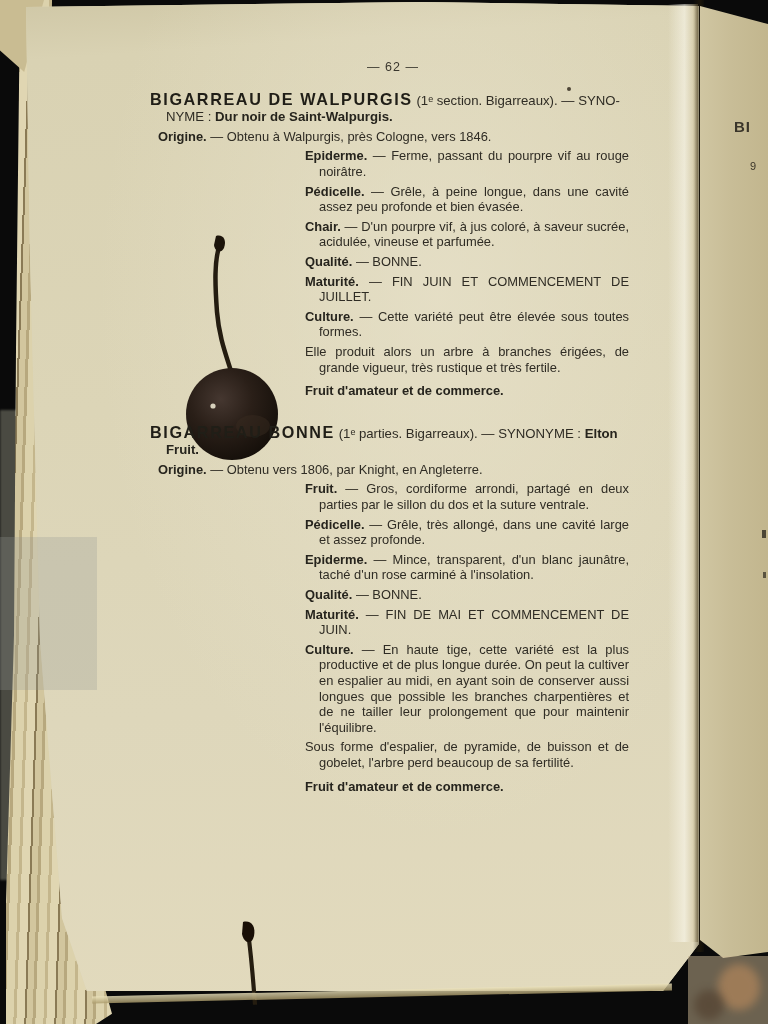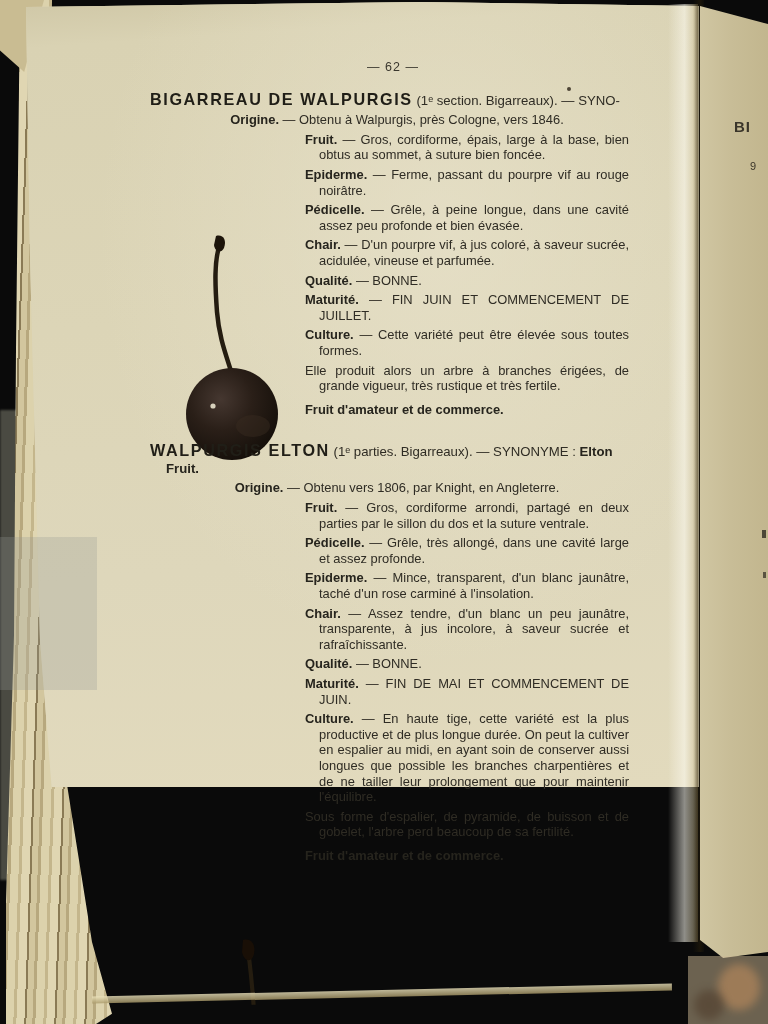--- a/index.html
+++ b/index.html
@@ -8,21 +8,21 @@
 
   
   .dark-band{position:absolute;left:0;top:410px;width:18px;height:470px;background:#4a4a42;filter:blur(1px);}
   .page-stack{position:absolute;left:0;top:0;width:118px;height:1024px;
     background:repeating-linear-gradient(92deg,#8a7a55 0 2px,#d2c69e 2px 8px,#b7a87e 8px 11px,#dcd2ac 11px 19px,#c4b68c 19px 22px,#e0d6b2 22px 30px);
     clip-path:polygon(20px 0,52px 0,50px 18%,44px 40%,52px 58%,66px 76%,92px 92%,112px 99%,96px 100%,6px 100%,6px 88%,14px 62%,16px 34%);}
   .stack-corner{position:absolute;left:0;top:0;width:44px;height:72px;background:#c9bc92;
     clip-path:polygon(0 0,100% 0,55% 100%,0 70%);}
 
   
-  .main-page{position:absolute;left:0;top:0;width:706px;height:787px;color:#2f2c24;
+  .main-page{position:absolute;left:0;top:0;width:706px;height:991px;color:#2f2c24;
     background:
       radial-gradient(ellipse at 62% 30%, rgba(232,226,203,.7) 0%, rgba(232,226,203,0) 55%),
       linear-gradient(176deg,#cfc7a6 0%,#d9d2b3 6%,#dcd5b7 40%,#ded7bb 70%,#e2dabd 100%),
       #d9d2b3;
     clip-path:polygon(26px 7px,420px 2px,699px 6px,699px 944px,663px 991px,420px 1001px,152px 1007px,96px 1018px,62px 918px,40px 640px,30px 258px);}
   .page-roll-highlight{position:absolute;left:668px;top:4px;width:30px;height:938px;
     background:linear-gradient(90deg,rgba(250,248,236,0) 0%,rgba(252,250,240,.55) 55%,rgba(205,192,152,.45) 88%,rgba(122,106,68,.55) 100%);}
   .bottom-edge-line{position:absolute;left:92px;top:990px;width:580px;height:7px;
     background:linear-gradient(#ece3bc,#a89868);transform:rotate(-1.3deg);opacity:.8;}
 
@@ -51,21 +51,21 @@
 
   
   .content{position:absolute;left:150px;top:60px;width:486px;font-size:12.9px;line-height:15.6px;}
   .pagenum{text-align:center;margin:0 0 16px 0;font-size:12.5px;letter-spacing:1px;color:#3a372e;}
   .b{font-weight:bold;color:#26241d;}
   .entry{position:relative;}
   .entry + .entry{margin-top:26px;}
   .heading{margin:0;font-size:13.2px;}
   .heading .title{font-size:16.2px;font-weight:bold;letter-spacing:1.6px;color:#201e17;}
   .heading-cont{margin:1px 0 0 16px;font-size:13.2px;}
-  .origine{margin:4px 0 0 8px;text-align:center;}
+  .origine{margin:4px 0 0 8px;}
   .attrs{margin:3px 0 0 155px;width:324px;}
   .attr{margin:4px 0;padding-left:14px;text-indent:-14px;text-align:justify;}
   .note{margin:4px 0;margin-left:-14px;padding-left:28px;text-indent:-14px;text-align:justify;}
   .footer-line{margin:8px 0 0 0;font-weight:bold;color:#26241d;}
   .cherry{position:absolute;}
   .cherry1{left:25px;top:138px;}  
   .cherry2{left:45px;top:495px;}
 </style>
 </head>
 <body>
@@ -76,24 +76,24 @@
   <div class="page-stack"></div>
   <div class="stack-corner"></div>
 
   <div class="main-page">
     <div class="content">
 
       <p class="pagenum">— 62 —</p>
 
       <section class="entry">
         <p class="heading"><span class="title">BIGARREAU DE WALPURGIS</span> <span>(1ᵉ section.  Bigarreaux). — SYNO-</span></p>
+        <p class="heading-cont"><span>NYME : </span><span class="b">Dur noir de Saint-Walpurgis.</span></p>
         <p class="origine"><span class="b">Origine.</span> <span>— Obtenu à Walpurgis, près Cologne, vers 1846.</span></p>
 
         <div class="attrs">
-          <p class="attr"><span class="b">Fruit.</span> <span>— Gros, cordiforme, épais, large à la base, bien obtus au sommet, à suture bien foncée.</span></p>
           <p class="attr"><span class="b">Epiderme.</span> <span>— Ferme, passant du pourpre vif au rouge noirâtre.</span></p>
           <p class="attr"><span class="b">Pédicelle.</span> <span>— Grêle, à peine longue, dans une cavité assez peu profonde et bien évasée.</span></p>
           <p class="attr"><span class="b">Chair.</span> <span>— D'un pourpre vif, à jus coloré, à saveur sucrée, acidulée, vineuse et parfumée.</span></p>
           <p class="attr"><span class="b">Qualité.</span> <span>— BONNE.</span></p>
           <p class="attr"><span class="b">Maturité.</span> <span>— FIN JUIN ET COMMENCEMENT DE JUILLET.</span></p>
           <p class="attr"><span class="b">Culture.</span> <span>— Cette variété peut être élevée sous toutes formes.</span></p>
           <p class="note">Elle produit alors un arbre à branches érigées, de grande vigueur, très rustique et très fertile.</p>
           <p class="footer-line">Fruit d'amateur et de commerce.</p>
         </div>
 
@@ -107,29 +107,28 @@
           </defs>
           <path d="M45,14 C39,30 40,55 42,82 C44,106 50,122 56,141" fill="none" stroke="#241c10" stroke-width="4.5" stroke-linecap="round"></path>
           <path d="M41,6 C48,4 52,10 49,18 C46,24 40,22 39,15 Z" fill="#1c140a"></path>
           <ellipse cx="57" cy="184" rx="46" ry="46" fill="url(#cbody1)"></ellipse>
           <circle cx="38" cy="176" r="2.6" fill="#e9e3cd" opacity="0.9"></circle>
           <ellipse cx="78" cy="196" rx="17" ry="11" fill="#3a2d22" opacity="0.45"></ellipse>
         </svg>
       </section>
 
       <section class="entry">
-        <p class="heading"><span class="title">WALPURGIS ELTON</span> <span>(1ᵉ parties. Bigarreaux). — SYNONYME : </span><span class="b">Elton</span></p>
+        <p class="heading"><span class="title">BIGARREAU BONNE</span> <span>(1ᵉ parties. Bigarreaux). — SYNONYME : </span><span class="b">Elton</span></p>
         <p class="heading-cont"><span class="b">Fruit.</span></p>
         <p class="origine"><span class="b">Origine.</span> <span>— Obtenu vers 1806, par Knight, en Angleterre.</span></p>
 
         <div class="attrs">
           <p class="attr"><span class="b">Fruit.</span> <span>— Gros, cordiforme arrondi, partagé en deux parties par le sillon du dos et la suture ventrale.</span></p>
           <p class="attr"><span class="b">Pédicelle.</span> <span>— Grêle, très allongé, dans une cavité large et assez profonde.</span></p>
           <p class="attr"><span class="b">Epiderme.</span> <span>— Mince, transparent, d'un blanc jaunâtre, taché d'un rose carminé à l'insolation.</span></p>
-          <p class="attr"><span class="b">Chair.</span> <span>— Assez tendre, d'un blanc un peu jaunâtre, transparente, à jus incolore, à saveur sucrée et rafraîchissante.</span></p>
           <p class="attr"><span class="b">Qualité.</span> <span>— BONNE.</span></p>
           <p class="attr"><span class="b">Maturité.</span> <span>— FIN DE MAI ET COMMENCEMENT DE JUIN.</span></p>
           <p class="attr"><span class="b">Culture.</span> <span>— En haute tige, cette variété est la plus productive et de plus longue durée. On peut la cultiver en espalier au midi, en ayant soin de conserver aussi longues que possible les branches charpentières et de ne tailler leur prolongement que pour maintenir l'équilibre.</span></p>
           <p class="note">Sous forme d'espalier, de pyramide, de buisson et de gobelet, l'arbre perd beaucoup de sa fertilité.</p>
           <p class="footer-line">Fruit d'amateur et de commerce.</p>
         </div>
 
         <svg class="cherry cherry2" width="135" height="345" viewBox="0 0 135 345">
           <defs>
             <radialGradient id="cbody2" cx="40%" cy="36%" r="78%">

